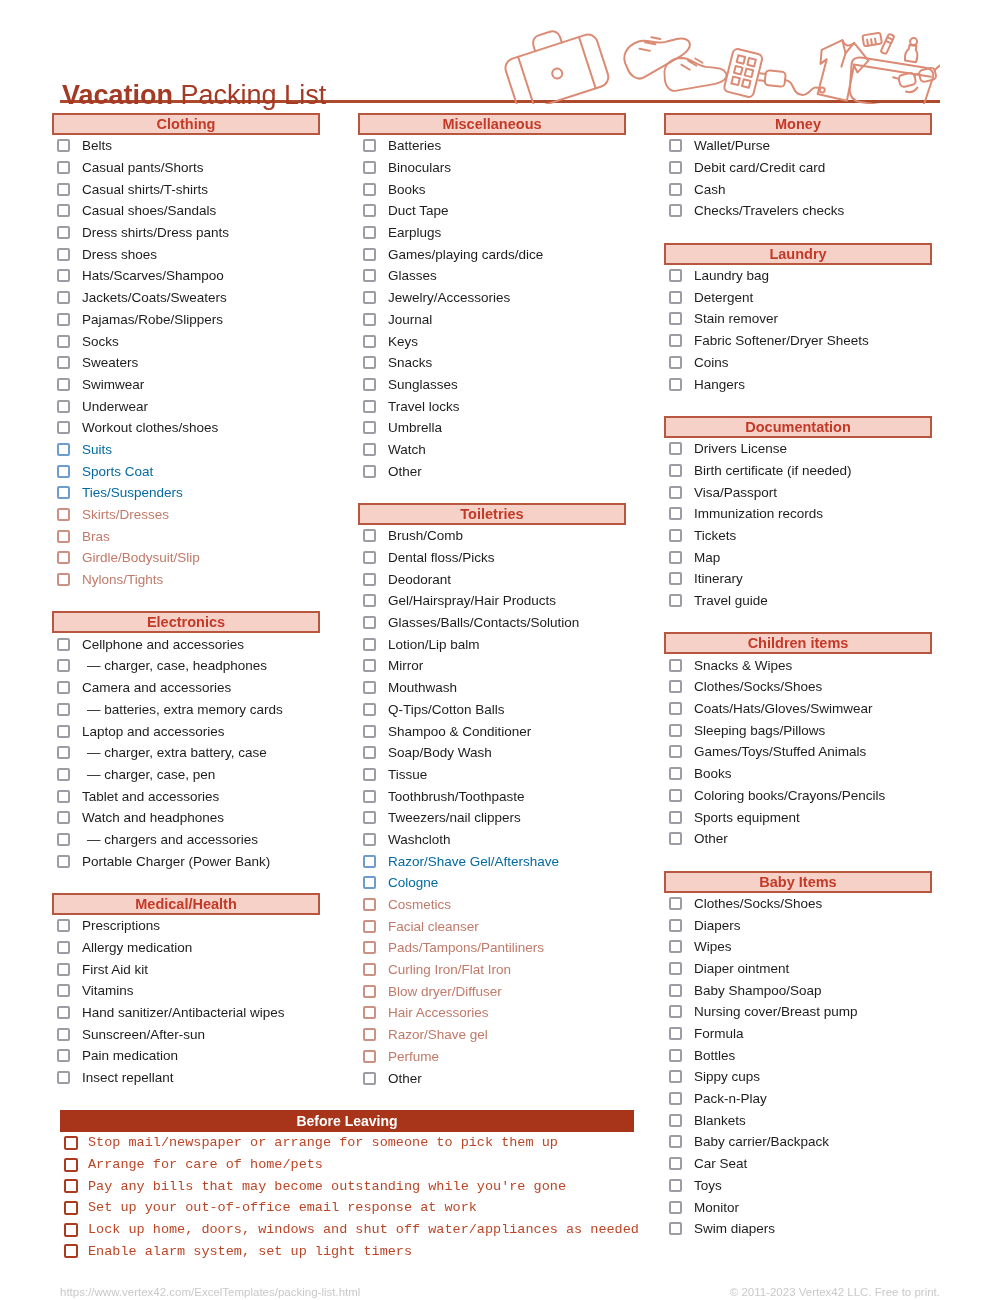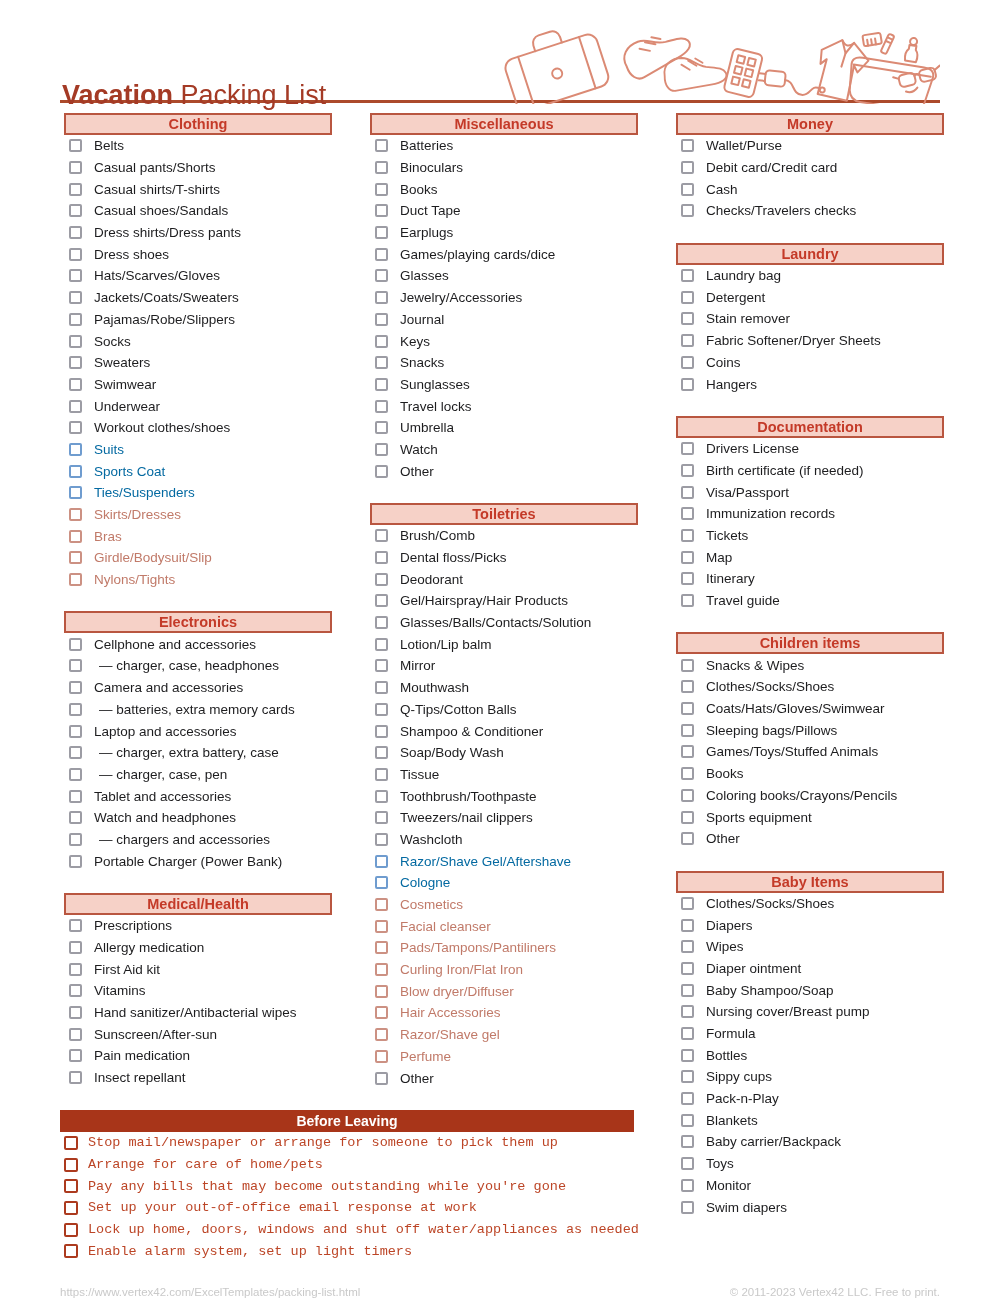--- a/index.html
+++ b/index.html
@@ -8,21 +8,21 @@
     font-family:"Liberation Sans",sans-serif;overflow:hidden;
   }
   
   .header{position:absolute;left:60px;right:60px;top:0;height:100px;border-bottom:3px solid #AC4A2B;}
   .title{position:absolute;left:2px;top:42px;font-size:27px;line-height:38px;color:#A43A25;white-space:nowrap;margin-top:34px;}
   .title .bold{font-weight:700;}
   .title .reg{font-weight:400;}
   .doodles{position:absolute;right:0;bottom:-4px;}
   .doodles *{stroke:#DB8A74;stroke-width:2;fill:none;stroke-linecap:round;stroke-linejoin:round;}
   
-  .content{position:absolute;left:64px;top:113px;width:880px;display:flex;gap:38px;}
+  .content{position:absolute;left:52px;top:113px;width:880px;display:flex;gap:38px;}
   .col{width:268px;flex:none;}
   .section{margin-bottom:21px;}
   .sec-header{
     box-sizing:border-box;height:22px;background:#F6D1C7;border:2px solid #B95640;
     color:#C43A28;font-weight:700;font-size:14.5px;text-align:center;line-height:18px;
   }
   .row{height:21.7px;display:flex;align-items:center;}
   .cb{
     flex:none;width:9px;height:9px;border:2px solid #9C9CA4;border-radius:2px;
     margin-left:5px;margin-right:12px;background:#fff;cursor:pointer;
@@ -145,21 +145,21 @@
           <div class="row">
             <span class="cb"></span>
             <span class="lbl">Dress shirts/Dress pants</span>
           </div>
           <div class="row">
             <span class="cb"></span>
             <span class="lbl">Dress shoes</span>
           </div>
           <div class="row">
             <span class="cb"></span>
-            <span class="lbl">Hats/Scarves/Gloves</span>
+            <span class="lbl">Hats/Scarves/Shampoo</span>
           </div>
           <div class="row">
             <span class="cb"></span>
             <span class="lbl">Jackets/Coats/Sweaters</span>
           </div>
           <div class="row">
             <span class="cb"></span>
             <span class="lbl">Pajamas/Robe/Slippers</span>
           </div>
           <div class="row">
@@ -633,20 +633,24 @@
             <span class="cb"></span>
             <span class="lbl">Pack-n-Play</span>
           </div>
           <div class="row">
             <span class="cb"></span>
             <span class="lbl">Blankets</span>
           </div>
           <div class="row">
             <span class="cb"></span>
             <span class="lbl">Baby carrier/Backpack</span>
+          </div>
+          <div class="row">
+            <span class="cb"></span>
+            <span class="lbl">Car Seat</span>
           </div>
           <div class="row">
             <span class="cb"></span>
             <span class="lbl">Toys</span>
           </div>
           <div class="row">
             <span class="cb"></span>
             <span class="lbl">Monitor</span>
           </div>
           <div class="row">

